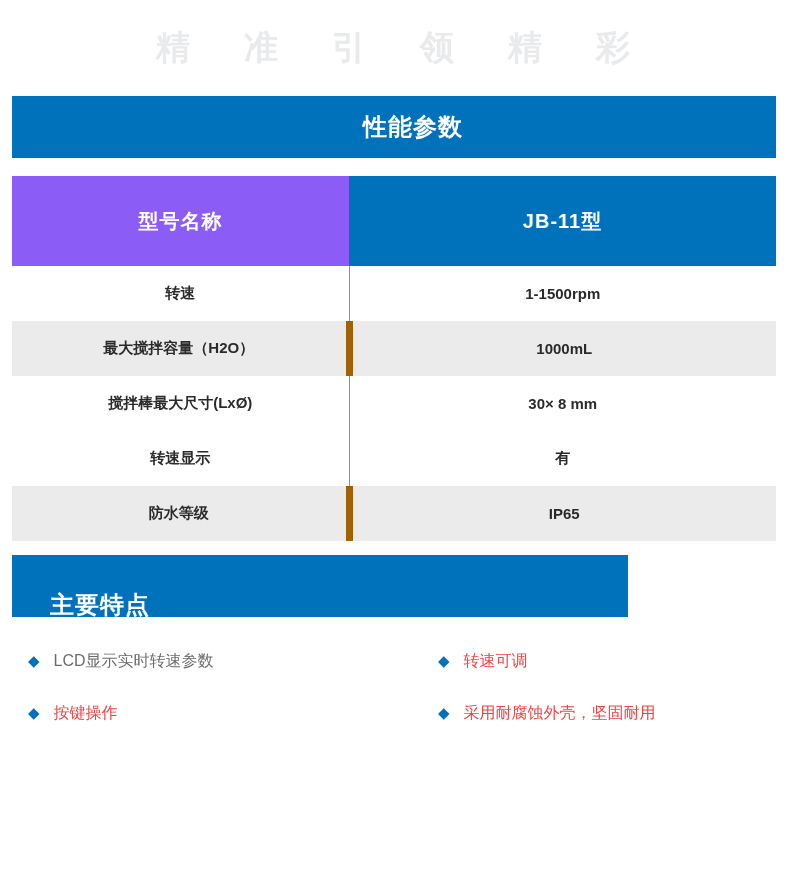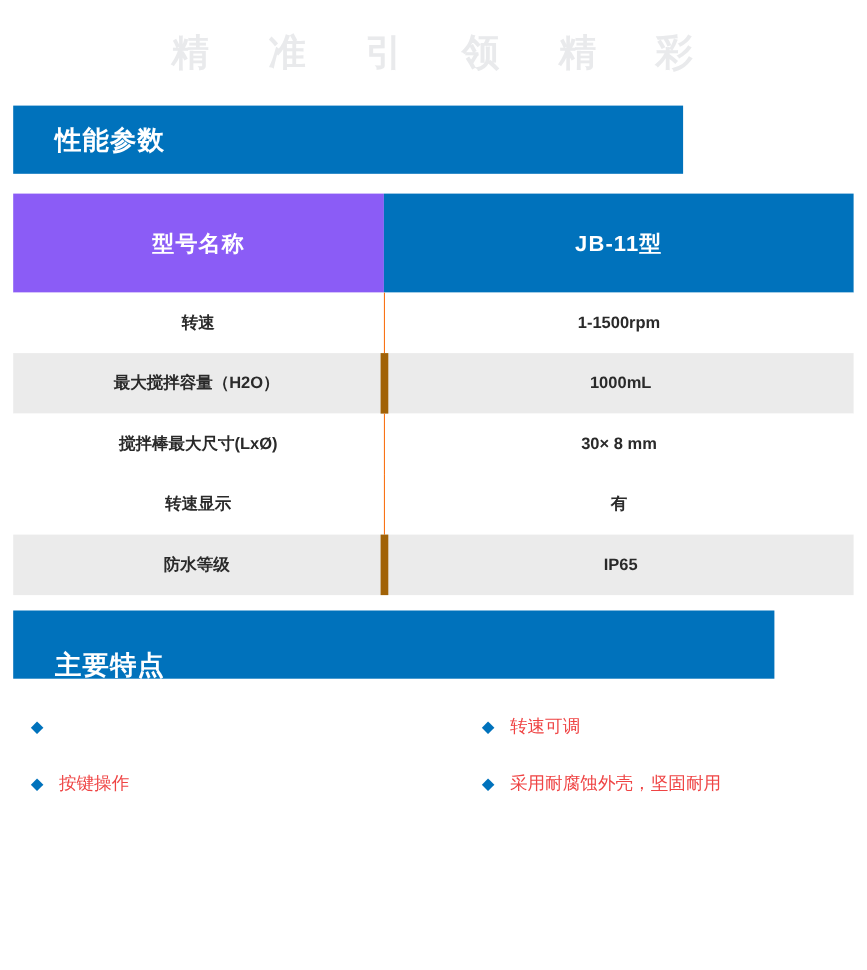--- a/index.html
+++ b/index.html
@@ -45,26 +45,27 @@
     display: flex;
     align-items: center;
     padding-left: 38px;
     box-sizing: border-box;
     font-size: 24px;
     font-weight: bold;
     letter-spacing: 1px;
   }
   .section-bar.spec {
     margin: 0 12px;
-    width: 609px;
-    box-sizing: border-box;
+    width: 764px;
+    box-sizing: border-box;
+    justify-content: center;
   }
   .section-bar.features {
     margin: 0 12px;
-    width: 692px;
+    width: 616px;
     box-sizing: border-box;
     margin-top: 0;
   }
 
   
   .spec-table {
     width: 764px;
     margin: 18px 12px 0 12px;
     border-collapse: collapse;
     table-layout: fixed;
@@ -211,20 +212,21 @@
   </table>
 
   <div class="features-wrap">
     <div class="section-bar features">
       <span>主要特点</span>
     </div>
 
     <div class="features">
       <div class="feature light">
         <span class="diamond">◆</span>
+        <span class="feature-text">LCD显示实时转速参数</span>
       </div>
       <div class="feature col2">
         <span class="diamond">◆</span>
         <span class="feature-text">转速可调</span>
       </div>
       <div class="feature">
         <span class="diamond">◆</span>
         <span class="feature-text">按键操作</span>
       </div>
       <div class="feature col2">

